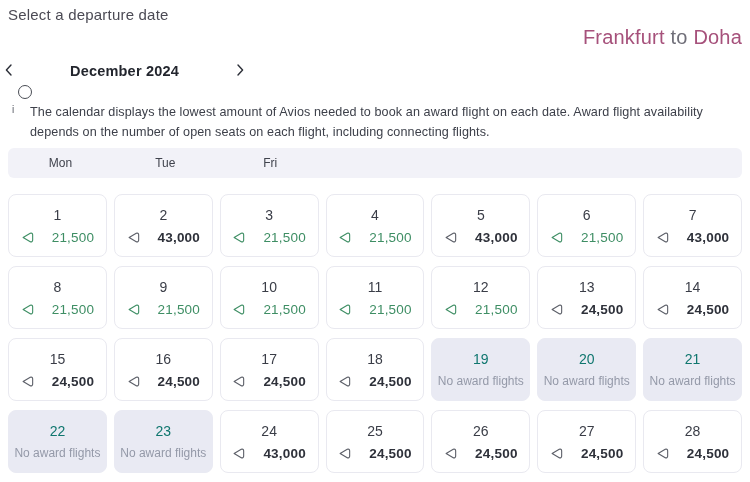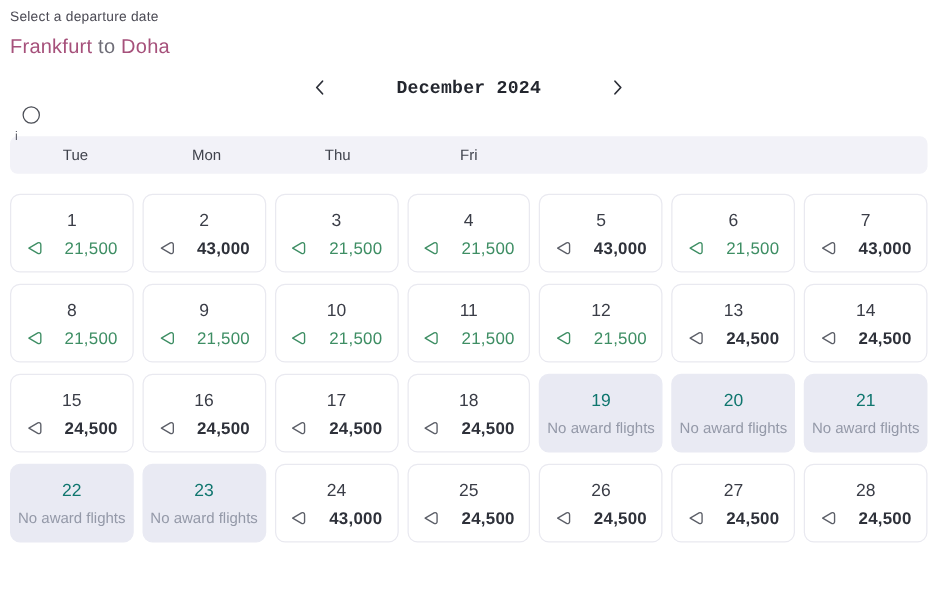--- a/index.html
+++ b/index.html
@@ -3,26 +3,26 @@
 <meta charset="utf-8">
 <style>
   * { margin:0; padding:0; box-sizing:border-box; }
   html,body { width:750px; height:482px; background:#ffffff; overflow:hidden;
     font-family:"Liberation Sans", sans-serif; }
   :root {
     --green:#3e8e64; --pink:#a6517b; --disabled-bg:#e9eaf3;
     --ink:#2e313a; --ink-soft:#3d404a; --border:#e9e9f0;
   }
   .header { padding:5px 8px 0 8px; }
-  .page-title { font-size:11px; line-height:19px; color:#4b4a54; font-weight:500; letter-spacing:.2px; }
-  .route { margin-top:4px; font-size:16px; line-height:19px; letter-spacing:.2px; }
+  .page-title { font-size:15px; line-height:19px; color:#4b4a54; font-weight:500; letter-spacing:.2px; }
+  .route { margin-top:4px; font-size:20px; line-height:19px; letter-spacing:.2px;text-align:right; }
   .route .place { color:var(--pink); }
   .route .sep { color:#6f6e78; }
 
-  .month-nav { margin-top:14px; height:20px; display:flex; align-items:center; justify-content:center; gap:52px;font-family:Liberation Mono, monospace; }
+  .month-nav { margin-top:14px; height:20px; display:flex; align-items:center; gap:52px; }
   .nav-btn { background:none; border:none; cursor:pointer; width:18px; height:18px;
     display:flex; align-items:center; justify-content:center; padding:0; color:#2c2f38; }
   .month-label { font-size:14.5px; font-weight:700; color:#23262e; letter-spacing:.2px; min-width:100px; text-align:center; }
 
   .info-note { position:relative; margin:4px 8px 0 0; padding:18px 6px 0 30px; }
   .info-circle { position:absolute; left:18px; top:0; width:14px; height:14px;
     border:1.5px solid #4a4d55; border-radius:50%; }
   .info-i { position:absolute; left:12px; top:20px; font-size:10px; line-height:10px;
     color:#5a5d66; font-style:normal; }
   .info-text { font-size:12.6px; line-height:19.5px; color:var(--ink-soft); letter-spacing:.1px; }
@@ -74,26 +74,26 @@
       <svg width="14" height="14" viewBox="0 0 14 14">
           <path d="M5 2 L9.6 7 L5 12" fill="none" stroke="currentColor" stroke-width="1.4" stroke-linecap="round" stroke-linejoin="round"></path>
         </svg>
     </span>
   </button>
 </div>
 
 <div class="info-note">
   <span class="info-circle"></span>
   <span class="info-i">i</span>
+  <div class="info-text">The calendar displays the lowest amount of Avios needed to book an award flight on each date. Award flight availability depends on the number of open seats on each flight, including connecting flights.</div>
 </div>
 
 <div class="weekday-row">
+    <div class="wk">Mon</div>
     <div class="wk">Tue</div>
-    <div class="wk">Mon</div>
-    <div class="wk">Thu</div>
     <div class="wk">Fri</div>
   </div>
 
 <div class="calendar-grid">
     <div class="cell green">
       <div class="date">1</div>
       <div class="price">
         <span class="avios-icon">
           <svg width="13" height="13" viewBox="0 0 16 16">
             <path d="M2.6 8 L11.4 2.85 a1.95 1.95 0 0 1 2.95 1.7 v6.9 a1.95 1.95 0 0 1 -2.95 1.7 Z" fill="none" stroke="currentColor" stroke-width="1.35" stroke-linejoin="round"></path>

